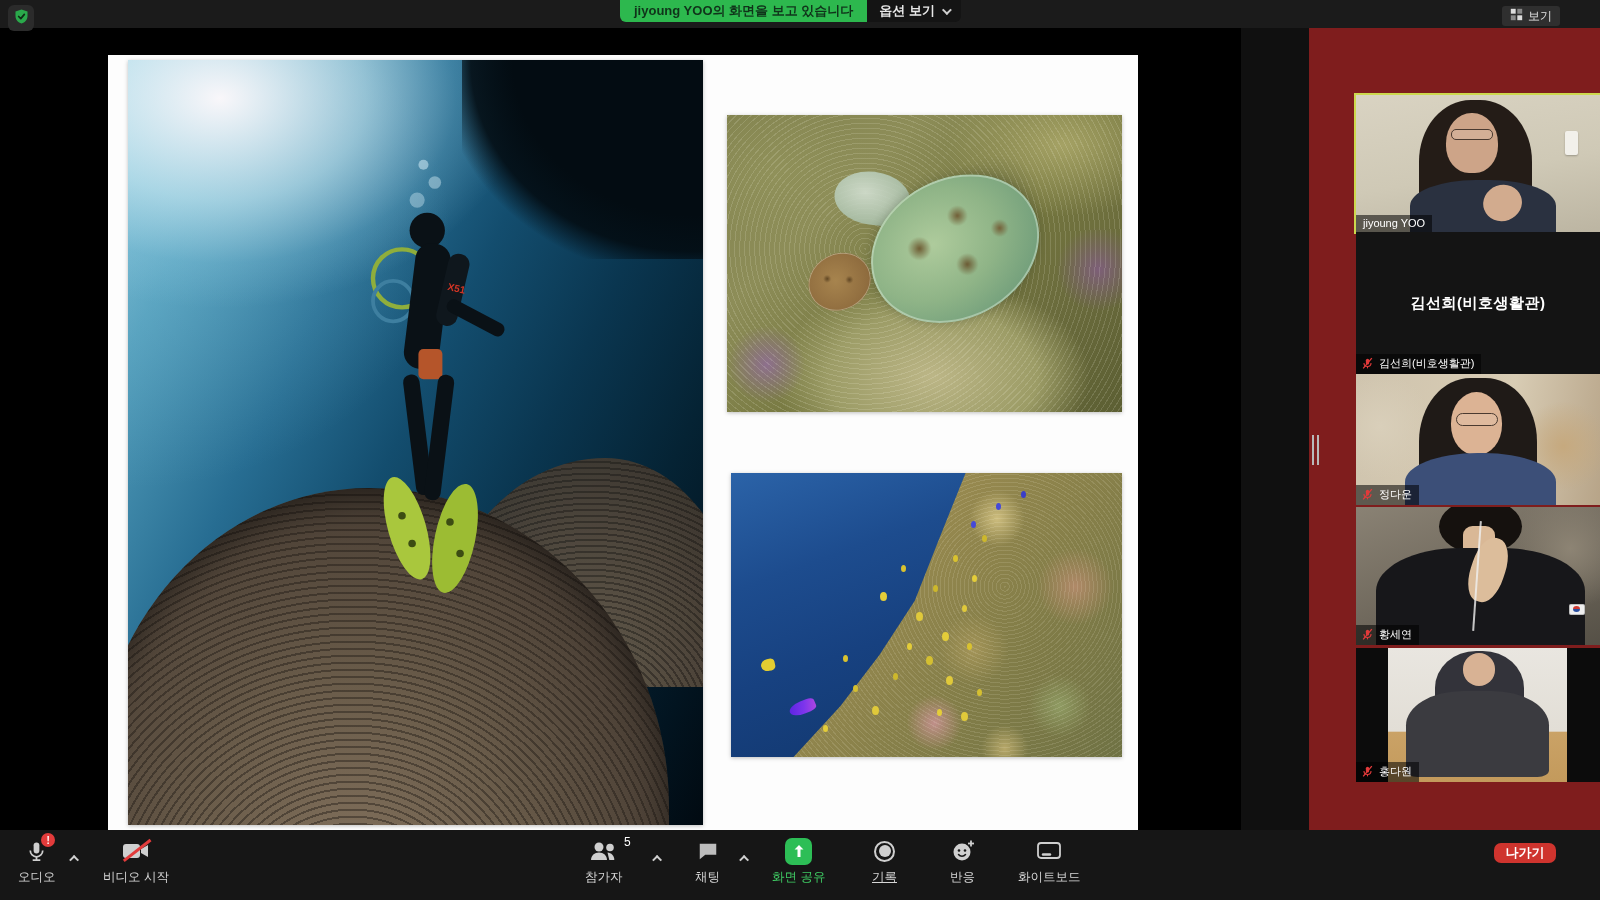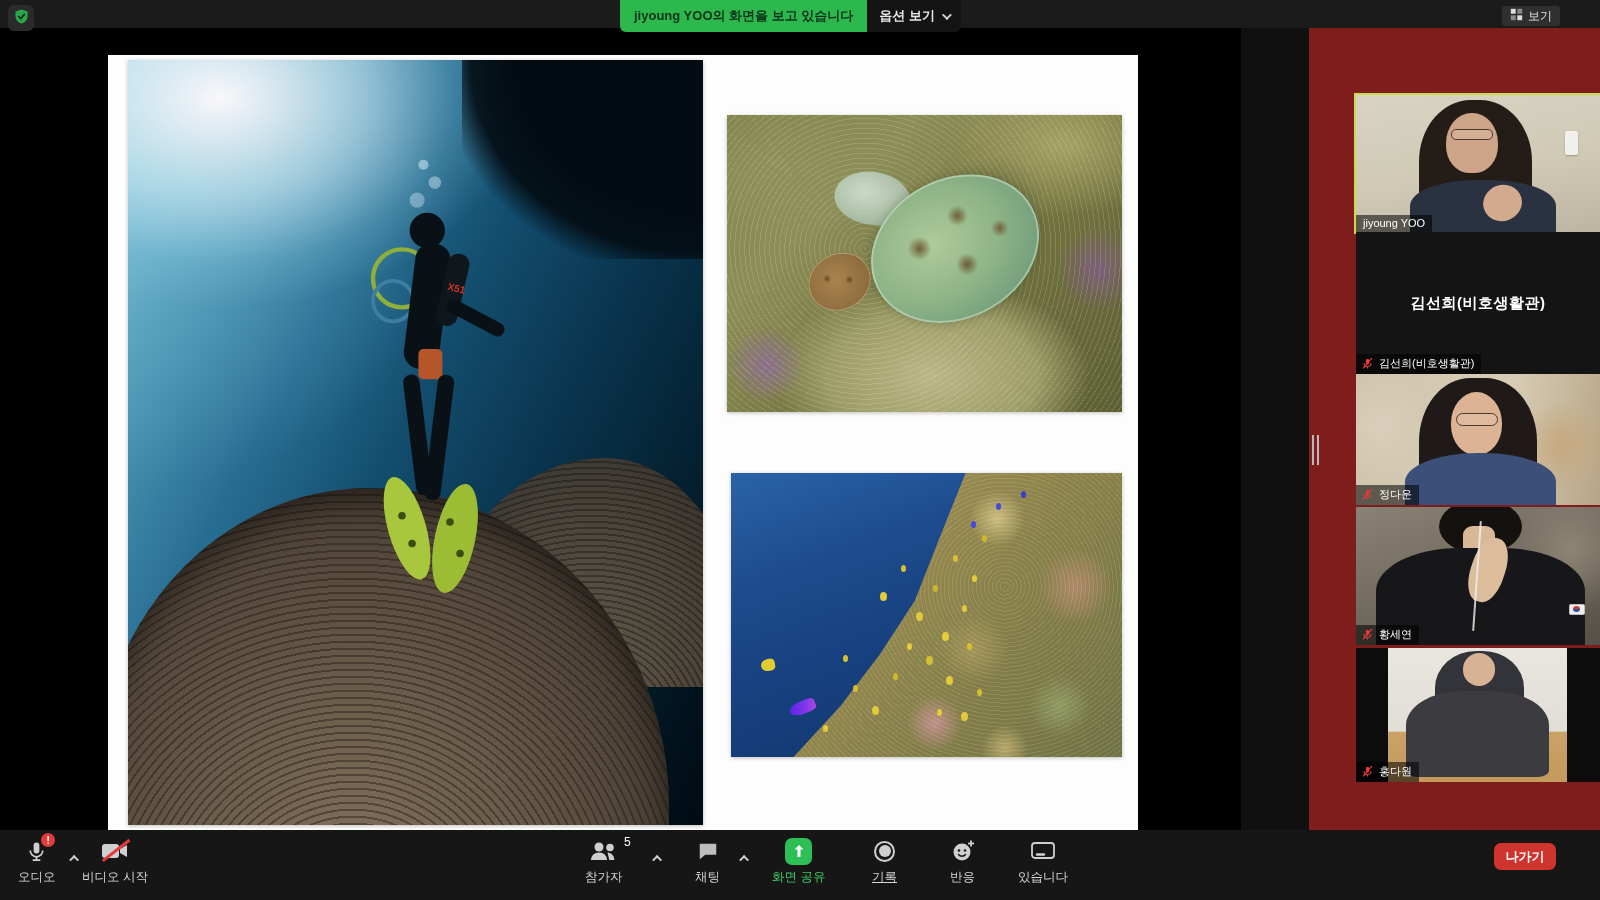--- a/index.html
+++ b/index.html
@@ -4,21 +4,21 @@
 <style>
   * { margin:0; padding:0; box-sizing:border-box; }
   html,body { width:1600px; height:900px; background:#000; overflow:hidden;
     font-family:"Liberation Sans", sans-serif; }
   #app { position:relative; width:1600px; height:900px; background:#101010; }
 
   
   .topbar { position:absolute; left:0; top:0; width:1600px; height:28px; background:#1b1b1b; z-index:30; }
   .security-btn { position:absolute; left:8px; top:5px; width:26px; height:26px; background:#2b2b2b;
     border-radius:6px; display:flex; align-items:center; justify-content:center; }
-  .share-banner { position:absolute; left:620px; top:0; height:32px; display:flex; }
+  .share-banner { position:absolute; left:620px; top:0; height:22px; display:flex; }
   .banner-green { background:#2db84e; color:#10331a; font-size:13px; font-weight:bold;
     padding:0 14px; display:flex; align-items:center; border-radius:0 0 0 6px; }
   .banner-options { background:#141414; color:#e8e8e8; font-size:13px; font-weight:bold;
     padding:10px 12px; display:flex; align-items:center; gap:7px; border-radius:0 0 6px 0; cursor:pointer; }
   .view-btn { position:absolute; right:40px; top:6px; height:20px; background:#2f2f2f; border-radius:3px;
     color:#e4e4e4; font-size:12px; display:flex; align-items:center; gap:5px; padding:0 8px; cursor:pointer; }
 
   .chev { display:inline-block; width:7px; height:7px; border-right:2px solid #cfcfcf; border-bottom:2px solid #cfcfcf; }
   .chev.down { transform:rotate(45deg) translateY(-2px); }
   .chev.up { transform:rotate(-135deg) translateY(-2px); }
@@ -189,21 +189,21 @@
   .tb-item .lbl { font-size:12.5px; color:#d6d6d6; white-space:nowrap; }
   .tb-caret { position:absolute; top:18px; cursor:pointer; }
   .badge-alert { position:absolute; top:-5px; right:-7px; width:14px; height:14px; border-radius:50%;
     background:#e23b3b; color:#fff; font-size:10px; font-weight:bold; display:flex; align-items:center; justify-content:center; }
   .pcount { position:absolute; top:-3px; right:-12px; font-size:12px; color:#fff; }
   .cam-slash { position:absolute; left:-2px; top:11px; width:34px; height:2.5px; background:#e23b3b; transform:rotate(-38deg); }
   .share-ic { width:27px; height:27px; border-radius:7px; background:#2dbe56; display:flex; align-items:center; justify-content:center; }
   .share-lbl { color:#3fca63 !important; }
   .rec-circle { width:21px; height:21px; border:2px solid #cfcfcf; border-radius:50%; display:flex; align-items:center; justify-content:center; }
   .rec-circle i { width:12px; height:12px; border-radius:50%; background:#cfcfcf; }
-  .leave-btn { position:absolute; right:44px; top:13px; width:62px; height:27px; background:#cf342e; border:none;
+  .leave-btn { position:absolute; right:44px; top:13px; width:62px; height:20px; background:#cf342e; border:none;
     border-radius:7px; color:#fff; font-size:13px; font-weight:bold; cursor:pointer;
     display:flex; align-items:center; justify-content:center; font-family:inherit; }
 </style>
 </head>
 <body>
 
 <div id="app">
 
   <div class="topbar">
     <div class="security-btn">
@@ -376,21 +376,21 @@
             <path d="M5.5 11a6.5 6.5 0 0 0 13 0" fill="none" stroke="#cfcfcf" stroke-width="1.8"></path>
             <line x1="12" y1="17.5" x2="12" y2="21" stroke="#cfcfcf" stroke-width="1.8"></line>
             <line x1="8" y1="21" x2="16" y2="21" stroke="#cfcfcf" stroke-width="1.8"></line>
           </svg>
         <span class="badge-alert">!</span>
       </span>
       <span class="lbl">오디오</span>
     </div>
     <span class="tb-caret" style="left:72px;"><span class="chev up"></span></span>
 
-    <div class="tb-item" style="left:82px;">
+    <div class="tb-item" style="left:103px;">
       <span class="ic">
         <svg width="28" height="22" viewBox="0 0 28 22">
             <rect x="1" y="4" width="17" height="14" rx="3" fill="#cfcfcf"></rect>
             <path d="M19 9l7-4v12l-7-4z" fill="#cfcfcf"></path>
           </svg>
         <span class="cam-slash"></span>
       </span>
       <span class="lbl">비디오 시작</span>
     </div>
 
@@ -452,19 +452,19 @@
       <span class="lbl">반응</span>
     </div>
 
     <div class="tb-item" style="left:1018px;">
       <span class="ic">
         <svg width="26" height="22" viewBox="0 0 26 22">
             <rect x="2" y="3" width="22" height="15" rx="3" fill="none" stroke="#cfcfcf" stroke-width="1.8"></rect>
             <line x1="7" y1="14.5" x2="14" y2="14.5" stroke="#cfcfcf" stroke-width="2.4" stroke-linecap="round"></line>
           </svg>
       </span>
-      <span class="lbl">있습니다</span>
+      <span class="lbl">화이트보드</span>
     </div>
 
     <button class="leave-btn">나가기</button>
   </div>
 
 </div>
 
 </body></html>

